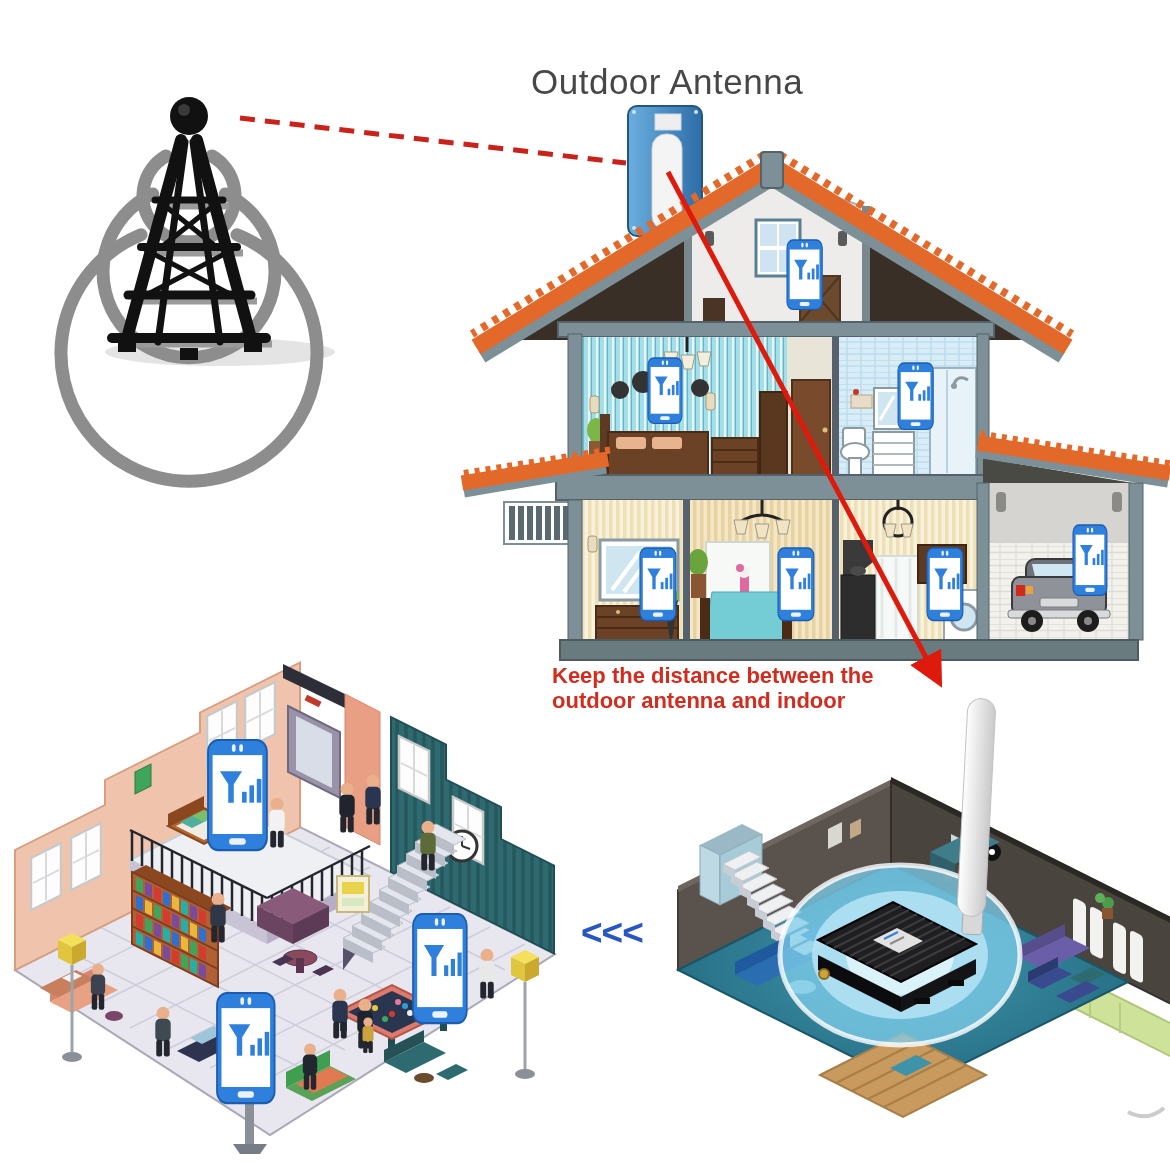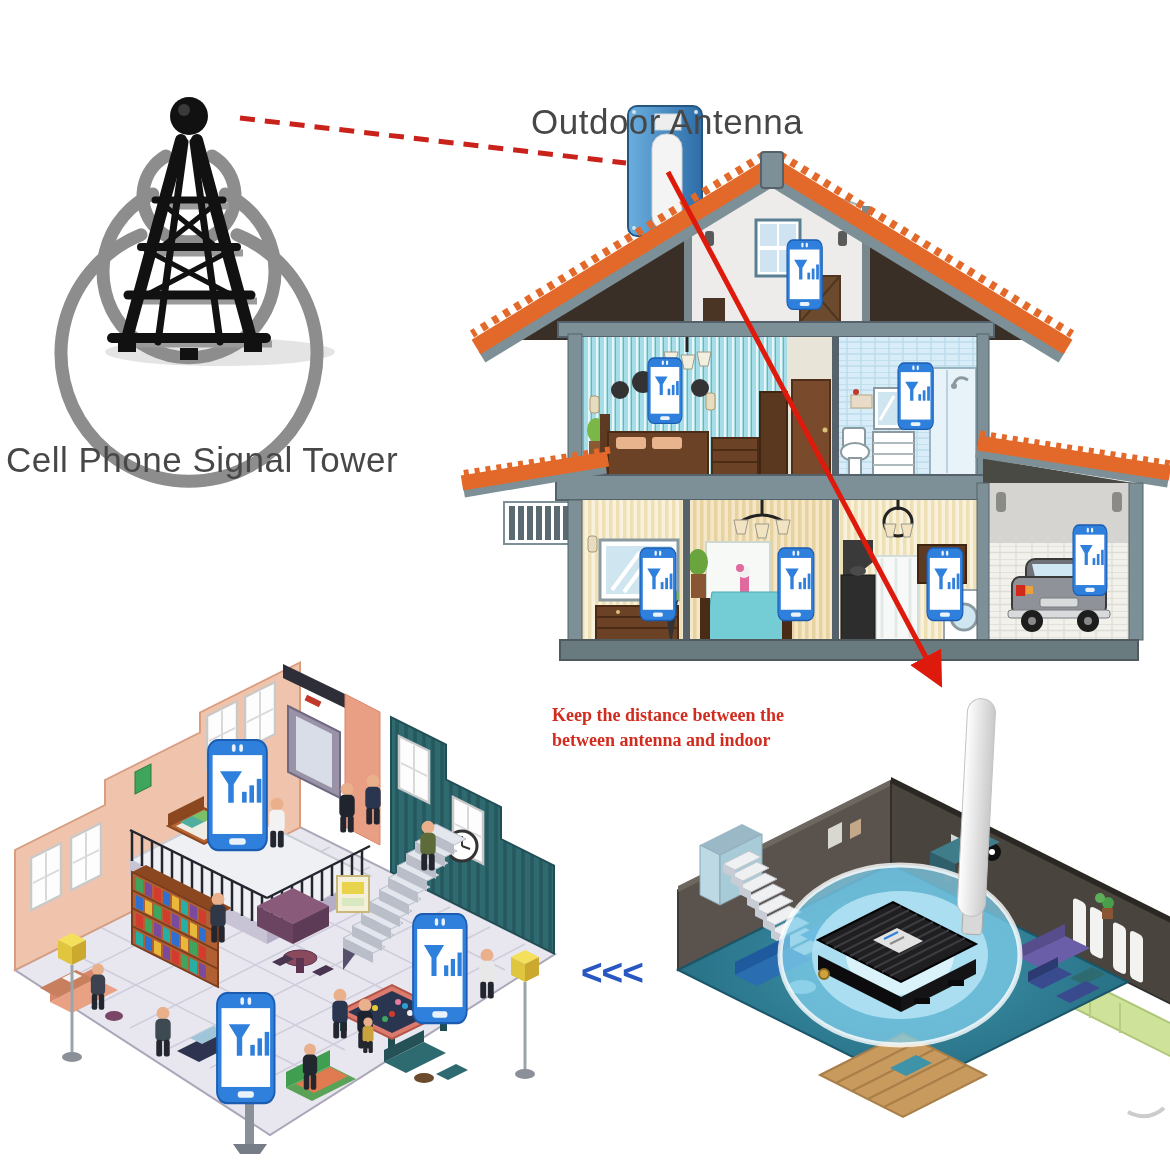--- a/index.html
+++ b/index.html
@@ -1,27 +1,27 @@
 <!DOCTYPE html>
 <html style="--label-text: #474747; --note-red: #d22c1f; --arrow-red: #dd1a0c; --dash-red: #c9221a; --chevron-blue: #2857c2; --phone-blue: #2f80dd; --roof-orange: #e2692a; --structure-slate: #7d9097; --ring-gray: #8d8d8d; --glow-blue: #7fcdeb;"><head>
 <meta charset="utf-8">
 <style>
   html,body{margin:0;padding:0;background:#ffffff;}
   .canvas{
     position:relative;width:1170px;height:1164px;background:#ffffff;
     font-family:"Liberation Sans",sans-serif;overflow:hidden;
   }
-  .abs{position:absolute;margin-top:40px;}
+  .abs{position:absolute;}
   .label{
     color:var(--label-text,#474747);
     font-size:35px;font-weight:400;letter-spacing:0.5px;white-space:nowrap;z-index:6;
   }
   .note{
     color:var(--note-red,#d22c1f);
-    font-size:18px;font-weight:700;line-height:25px;z-index:6;width:380px;font-family:Liberation Serif, serif;
+    font-size:22px;font-weight:700;line-height:25px;z-index:6;width:380px;
   }
   .chevrons{
     color:var(--chevron-blue,#2857c2);
     font-size:37px;font-weight:700;letter-spacing:-1px;z-index:6;
   }
   svg.illus{position:absolute;overflow:visible;}
   #overlay{position:absolute;left:0;top:0;z-index:5;pointer-events:none;}
 </style>
 </head>
 <body>
@@ -813,22 +813,21 @@
       <marker id="arrow-red" viewBox="0 0 10 10" refX="7.5" refY="5" markerWidth="7" markerHeight="7" orient="auto-start-reverse">
         <path d="M0 0 L10 5 L0 10 Z" fill="#dd1a0c"></path>
       </marker>
     </defs>
     <line x1="240" y1="118" x2="626" y2="163" stroke="#c9221a" stroke-width="5" stroke-dasharray="15 10"></line>
     <line x1="668" y1="172" x2="938" y2="680" stroke="#dd1a0c" stroke-width="5" marker-end="url(#arrow-red)"></line>
   </svg>
 
   <div class="abs label" style="left:531px;top:62px">Outdoor Antenna</div>
 
-  <div class="abs label" style="left:6px;top:400px">Cell Phone Signal Tower</div>
 
   <div class="abs note" style="left:552px;top:663px">
     <div>Keep the distance between the</div>
-    <div>between antenna and indoor</div>
+    <div>outdoor antenna and indoor</div>
   </div>
 
   <div class="abs chevrons" style="left:581px;top:912px">&lt;&lt;&lt;</div>
 
 </div>
 
 </body></html>

